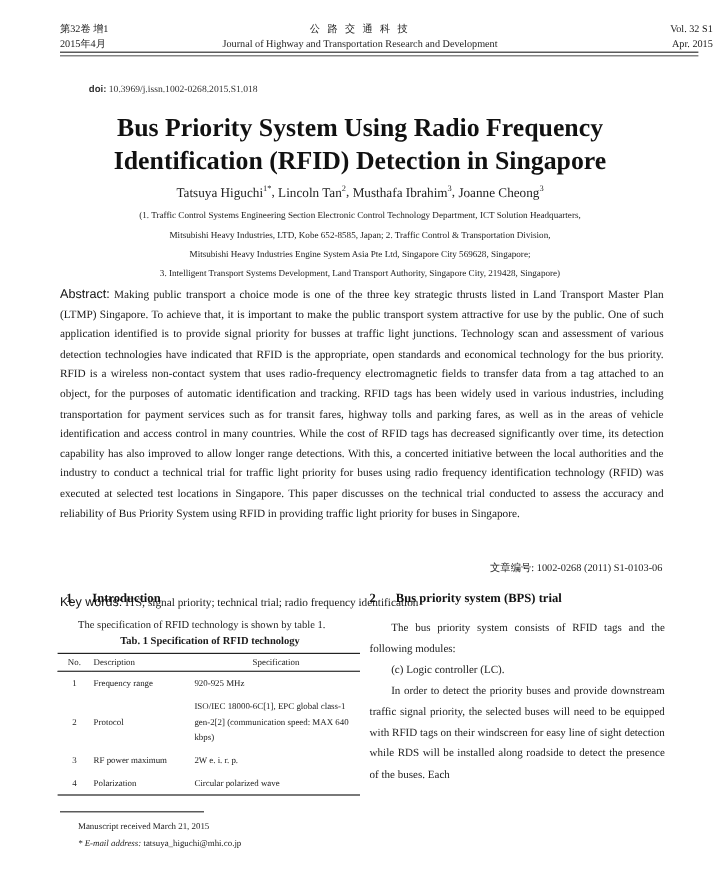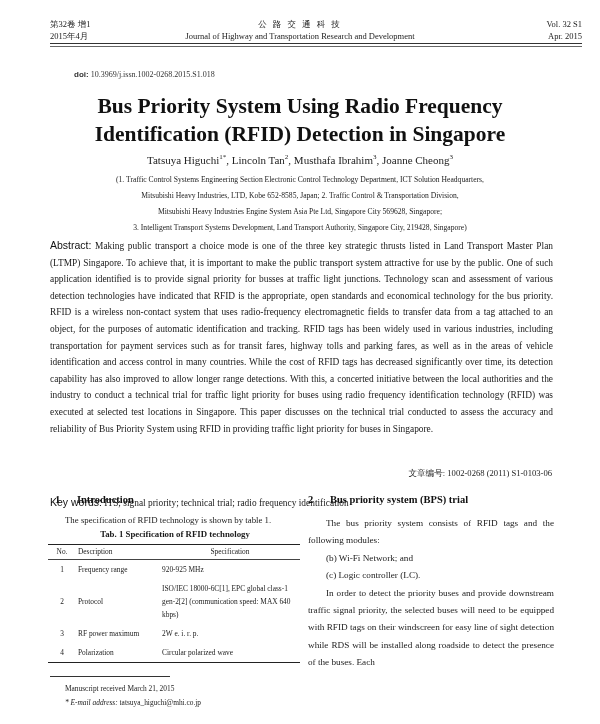--- a/index.html
+++ b/index.html
@@ -46,21 +46,21 @@
 <body>
 
 <div class="abs hdr" style="left:50px; top:18px;">
   <div>第32卷 增1</div>
   <div>2015年4月</div>
 </div>
 <div class="abs hdr" style="left:150px; width:300px; top:18px; text-align:center;">
   <div style="letter-spacing:2px;">公 路 交 通 科 技</div>
   <div>Journal of Highway and Transportation Research and Development</div>
 </div>
-<div class="abs hdr" style="right:18px; top:18px; text-align:right;font-family:Liberation Serif, serif;">
+<div class="abs hdr" style="right:6px; top:18px; text-align:right;font-family:Liberation Serif, serif;">
   <div>Vol. 32 S1</div>
   <div>Apr. 2015</div>
 </div>
 <div class="hdr-rule"></div>
 <div class="hdr-rule2"></div>
 
 <div class="abs doi">
   <b>doi:</b>
   <span>10.3969/j.issn.1002-0268.2015.S1.018</span>
 </div>
@@ -143,16 +143,15 @@
   <i>* E-mail address:</i>
   <span>tatsuya_higuchi@mhi.co.jp</span>
 </div>
 
 <div class="abs sec sec2">
   <span>2</span>
   <span style="margin-left:14px;">Bus priority system (BPS) trial</span>
 </div>
 <div class="abs right-col">
   <p class="indent">The bus priority system consists of RFID tags and the following modules:</p>
-  <p class="item">(b) Wi-Fi Network; and</p>
   <p class="item">(c) Logic controller (LC).</p>
   <p class="indent">In order to detect the priority buses and provide downstream traffic signal priority, the selected buses will need to be equipped with RFID tags on their windscreen for easy line of sight detection while RDS will be installed along roadside to detect the presence of the buses. Each</p>
 </div>
 
 </body></html>

